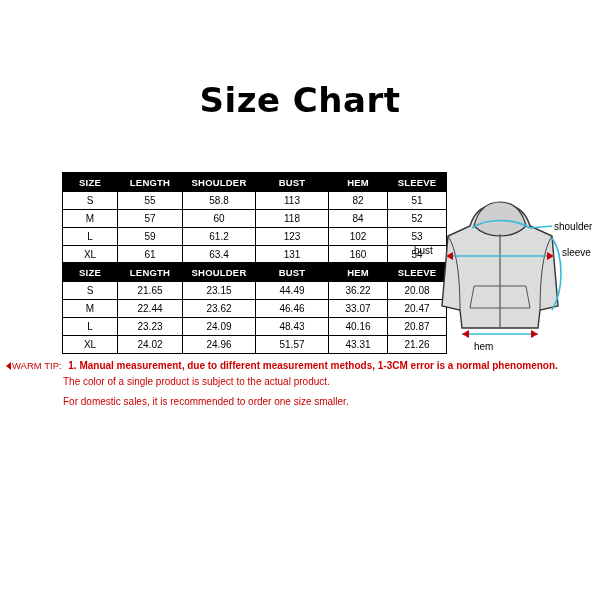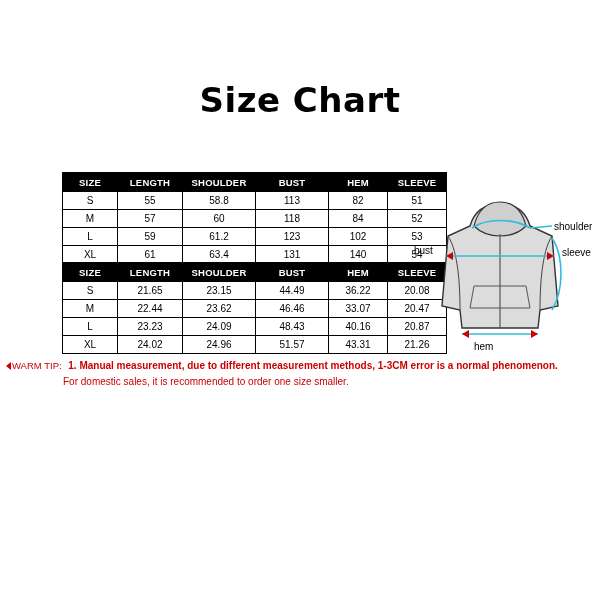--- a/index.html
+++ b/index.html
@@ -159,21 +159,21 @@
         <td>61.2</td>
         <td>123</td>
         <td>102</td>
         <td>53</td>
       </tr>
       <tr>
         <td>XL</td>
         <td>61</td>
         <td>63.4</td>
         <td>131</td>
-        <td>140</td>
+        <td>160</td>
         <td>54</td>
       </tr>
     </tbody>
   </table>
 
   <table class="chart-table inch">
     <thead>
       <tr>
         <th class="col-size">SIZE</th>
         <th class="col-len">LENGTH</th>
@@ -250,16 +250,17 @@
     <polygon points="50,148 57,144 57,152" fill="#cc0000"></polygon>
     <polygon points="126,148 119,144 119,152" fill="#cc0000"></polygon>
     <text class="lbl" x="62" y="164">hem</text>
   </svg>
 
   <div class="notes">
     <div class="tip-line">
       <span class="arrow-left"></span><span class="tip-label">WARM TIP:</span>
       <span class="note" style="display:inline; margin-left:4px;margin-top:15px;">1. Manual measurement, due to different measurement methods, 1-3CM error is a normal phenomenon.</span>
     </div>
+    <div class="note">The color of a single product is subject to the actual product.</div>
     <div class="note">For domestic sales, it is recommended to order one size smaller.</div>
   </div>
 
 </div>
 
 </body></html>

